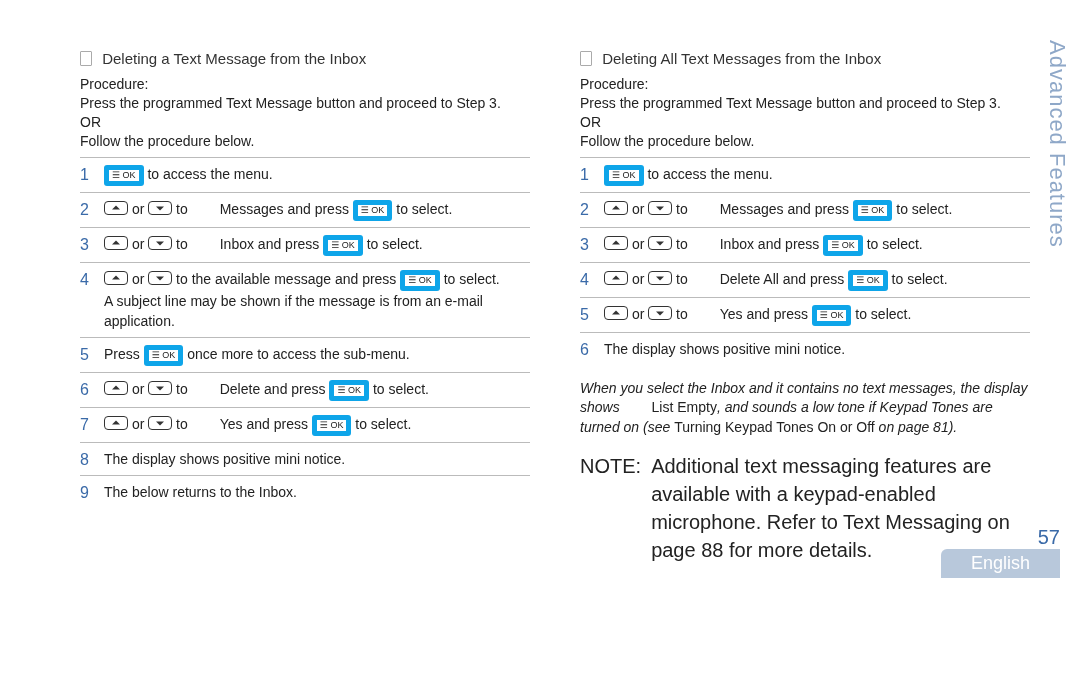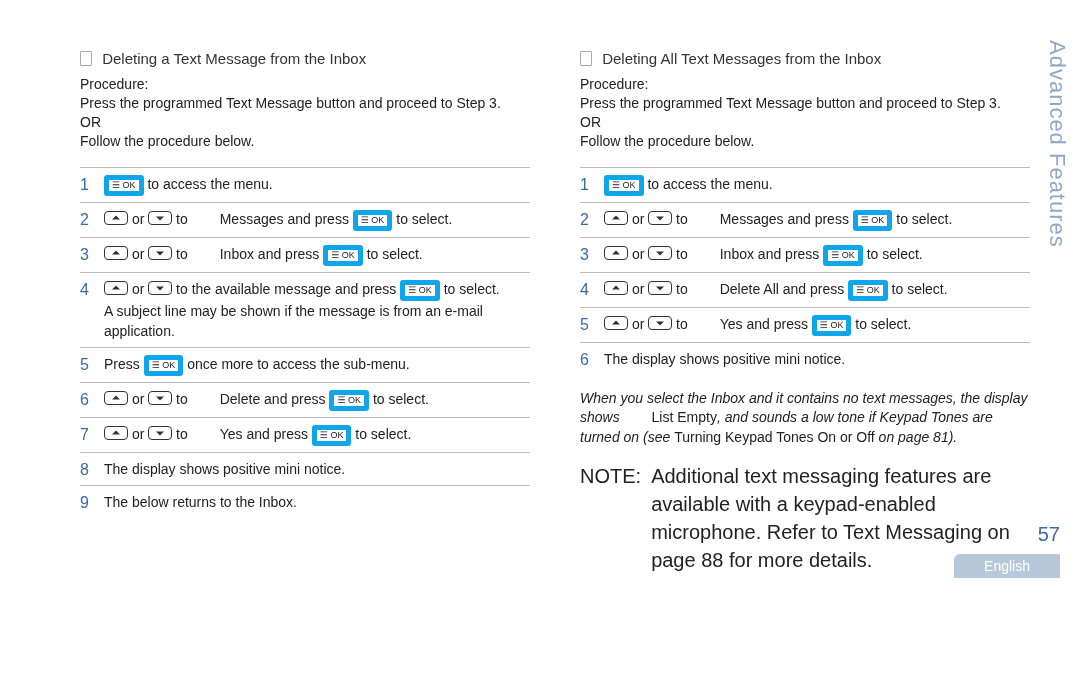--- a/index.html
+++ b/index.html
@@ -40,21 +40,21 @@
     position: relative;
   }
   .heading-row {
     font-size: 15px;
     margin-bottom: 8px;
     color: #333;
   }
   .intro {
     font-size: 14px;
     line-height: 1.35;
-    margin-bottom: 16px;
+    margin-bottom: 6px;
   }
   ol.steps {
     list-style: none;
     padding: 0;
     margin: 0;
     counter-reset: step;
   }
   ol.steps > li {
     border-top: 1px solid #bbb;
     padding: 6px 0 6px 24px;
@@ -146,26 +146,26 @@
   }
   .footer {
     position: absolute;
     right: 20px;
     bottom: 14px;
     text-align: right;
   }
   .page-num {
     color: #3a6aa8;
     font-size: 20px;
-    margin-bottom: 8px;
+    margin-bottom: 0;
   }
   .lang-tab {
     background: #b8c8db;
     color: #fff;
-    font-size: 14px;
+    font-size: 18px;
     padding: 4px 30px 4px 30px;
     border-top-left-radius: 6px;
     text-align: center;
   }
 </style>
 </head>
 <body>
 <div class="page">
 
 <div class="content">

